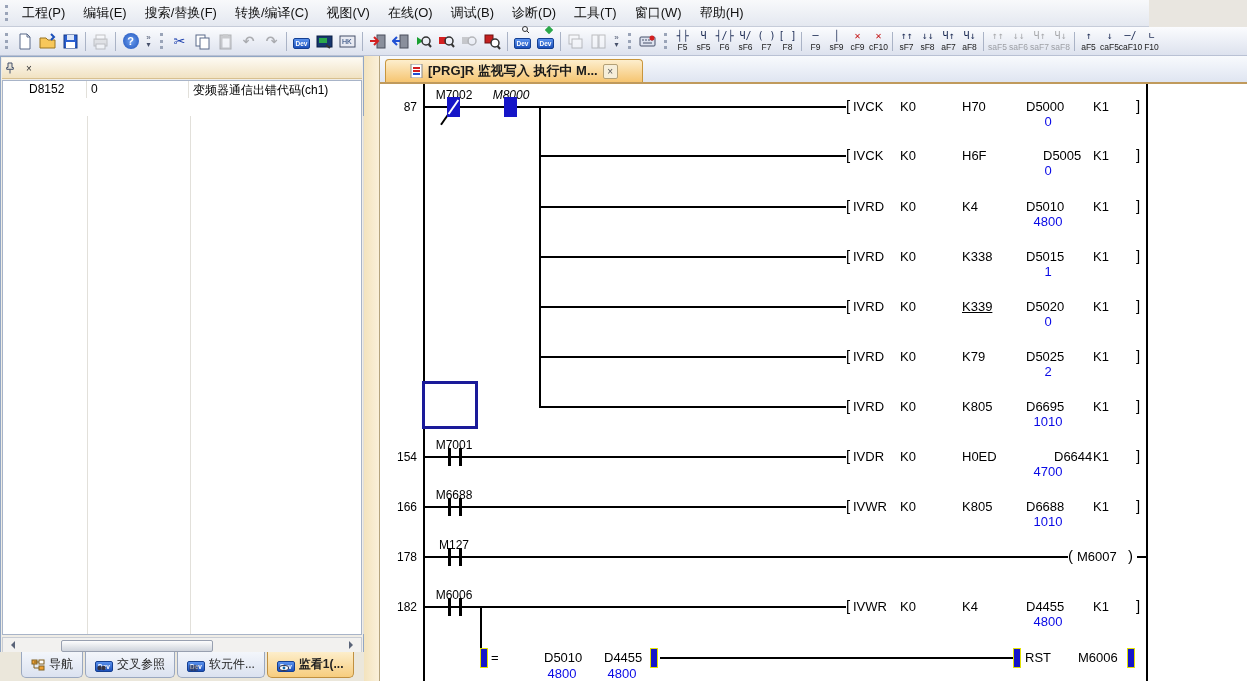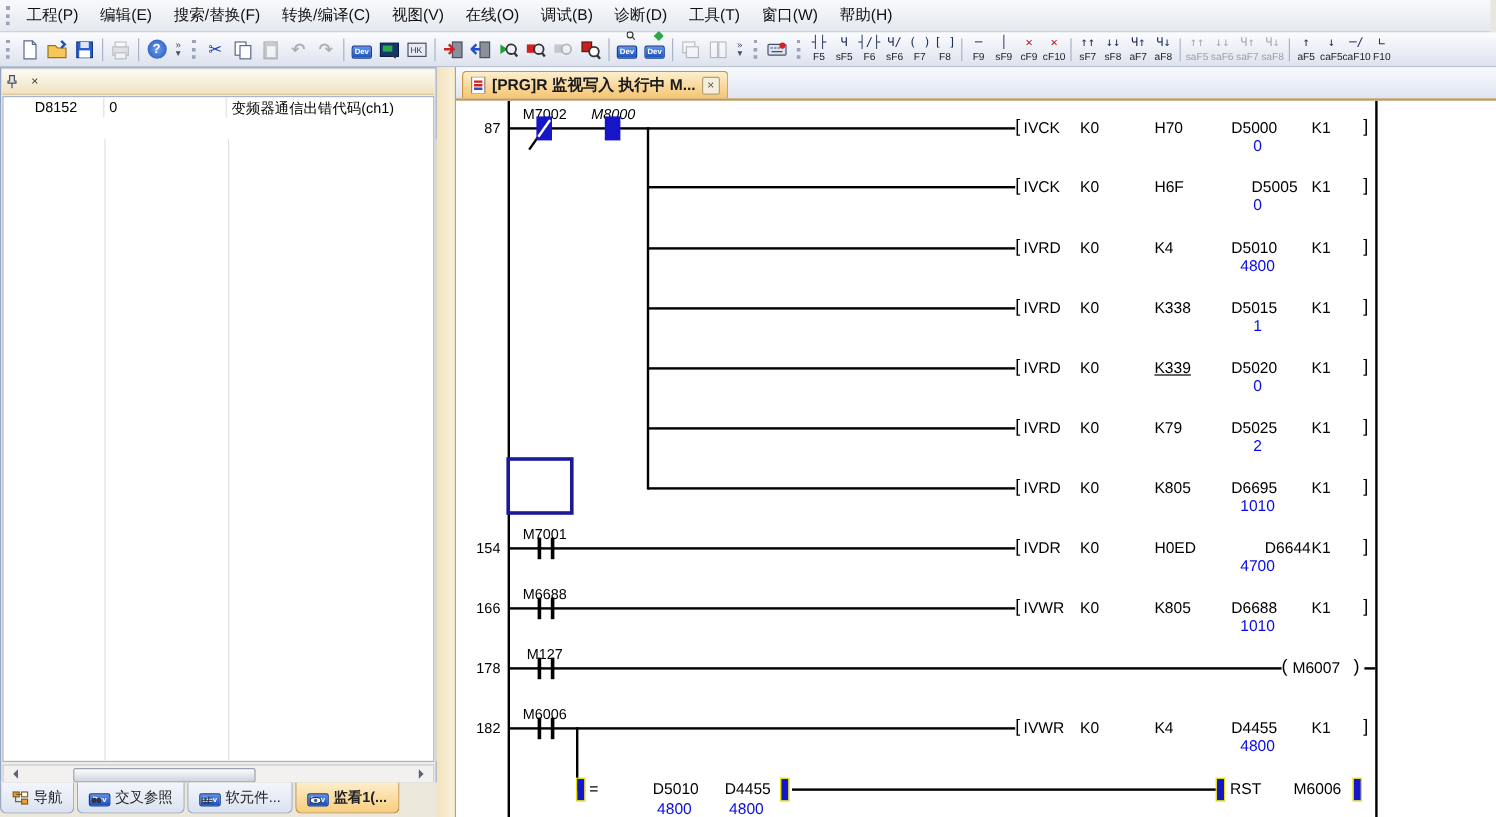--- a/index.html
+++ b/index.html
@@ -1,21 +1,21 @@
 <!DOCTYPE html>
 <html><head>
 <meta charset="utf-8">
 <style>
   * { box-sizing: border-box; margin: 0; padding: 0; }
   html,body { width:1247px; height:681px; overflow:hidden;
     font-family:"Liberation Sans","DejaVu Sans",sans-serif; }
   #app { position:relative; width:1247px; height:681px; background:#e9e6e0; }
 
   
-  #menubar { position:absolute; left:0; top:0; width:1242px; height:27px;
+  #menubar { position:absolute; left:0; top:0; width:1149px; height:27px;
     background:linear-gradient(#f8f9fb,#e4e8f0); border-bottom:1px solid #c6ccd9;
     display:flex; align-items:center; }
   .grip { width:3px; height:16px; border-left:3px dotted #9aa4b8; margin:0 5px; }
   .menu-item { padding:4px 9px; font-size:13px; color:#111; cursor:default; }
 
   
   #toolbarrow { position:absolute; left:0; top:27px; width:1247px; height:29px;
     background:linear-gradient(#fbfcfe,#dde2ee); border-bottom:1px solid #b9c1d4;
     display:flex; align-items:stretch; }
   .tbgroup { display:flex; align-items:center; }
@@ -59,37 +59,37 @@
   
   #wscroll { position:absolute; left:1px; top:580px; width:360px; height:16px;
     background:#f2f1ef; border:1px solid #c8ccd4; display:flex; align-items:center; }
   .sbtn { width:16px; height:14px; display:flex; align-items:center; justify-content:center; }
   .tri-l { width:0; height:0; border:4px solid transparent; border-right-color:#5a6478; }
   .tri-r { width:0; height:0; border:4px solid transparent; border-left-color:#5a6478; }
   #sthumb { position:absolute; left:58px; top:2px; width:152px; height:12px;
     background:linear-gradient(#fdfdfd,#cfd4dc); border:1px solid #98a0b0; border-radius:2px; }
   
   #btabs { position:absolute; left:0; top:652px; width:379px; height:29px;
-    background:#ebe7db; display:flex; align-items:stretch; padding-left:0; gap:2px; }
+    background:#ebe7db; display:flex; align-items:stretch; padding-left:21px; gap:2px; }
   .btab { display:flex; align-items:center; gap:4px; padding:0 9px; font-size:12px;
     border:1px solid #9aa8c0; border-top:none; border-radius:0 0 5px 5px; height:26px;
     background:linear-gradient(#f3f6fb,#dbe2f0); color:#222; }
   .btab.active { background:linear-gradient(#fdeecb,#f7cd7e); border-color:#c09040;
     font-weight:bold; }
 
   
   #splitter { position:absolute; left:364px; top:56px; width:16px; height:625px;
     background:linear-gradient(90deg,#f3e3bd,#faf0da); border-right:1px solid #b5a47e; }
 
   
   #tabbar { position:absolute; left:380px; top:56px; width:867px; height:28px;
     background:linear-gradient(#f8fafd,#dfe5f1); border-bottom:2px solid #c09a5c; }
   #doctab { position:absolute; left:5px; top:3px; height:23px;
     background:linear-gradient(#fdeecd,#f6c571); border:1px solid #c8963e; border-bottom:none;
-    border-radius:4px 4px 0 0; display:flex; align-items:center; padding:0 6px; gap:5px; }
+    border-radius:4px 4px 0 0; display:flex; align-items:center; padding:0 24px; gap:5px; }
   #doctab .dtitle { font-size:13px; font-weight:bold; color:#1a1a1a; white-space:nowrap; }
   #dtclose { width:15px; height:15px; background:#f6eed9; border:1px solid #b3a076;
     border-radius:2px; font-size:10px; line-height:13px; text-align:center; color:#555; }
 
   #canvas { position:absolute; left:380px; top:84px; width:867px; height:597px;
     background:#ffffff; overflow:hidden; }
   .hl { position:absolute; height:2px; background:#000; }
   .vl { position:absolute; width:2px; background:#000; }
   .cbar { position:absolute; width:3px; height:18px; background:#000; }
   .eblk { position:absolute; width:13px; height:20px; background:#1616c8; }

